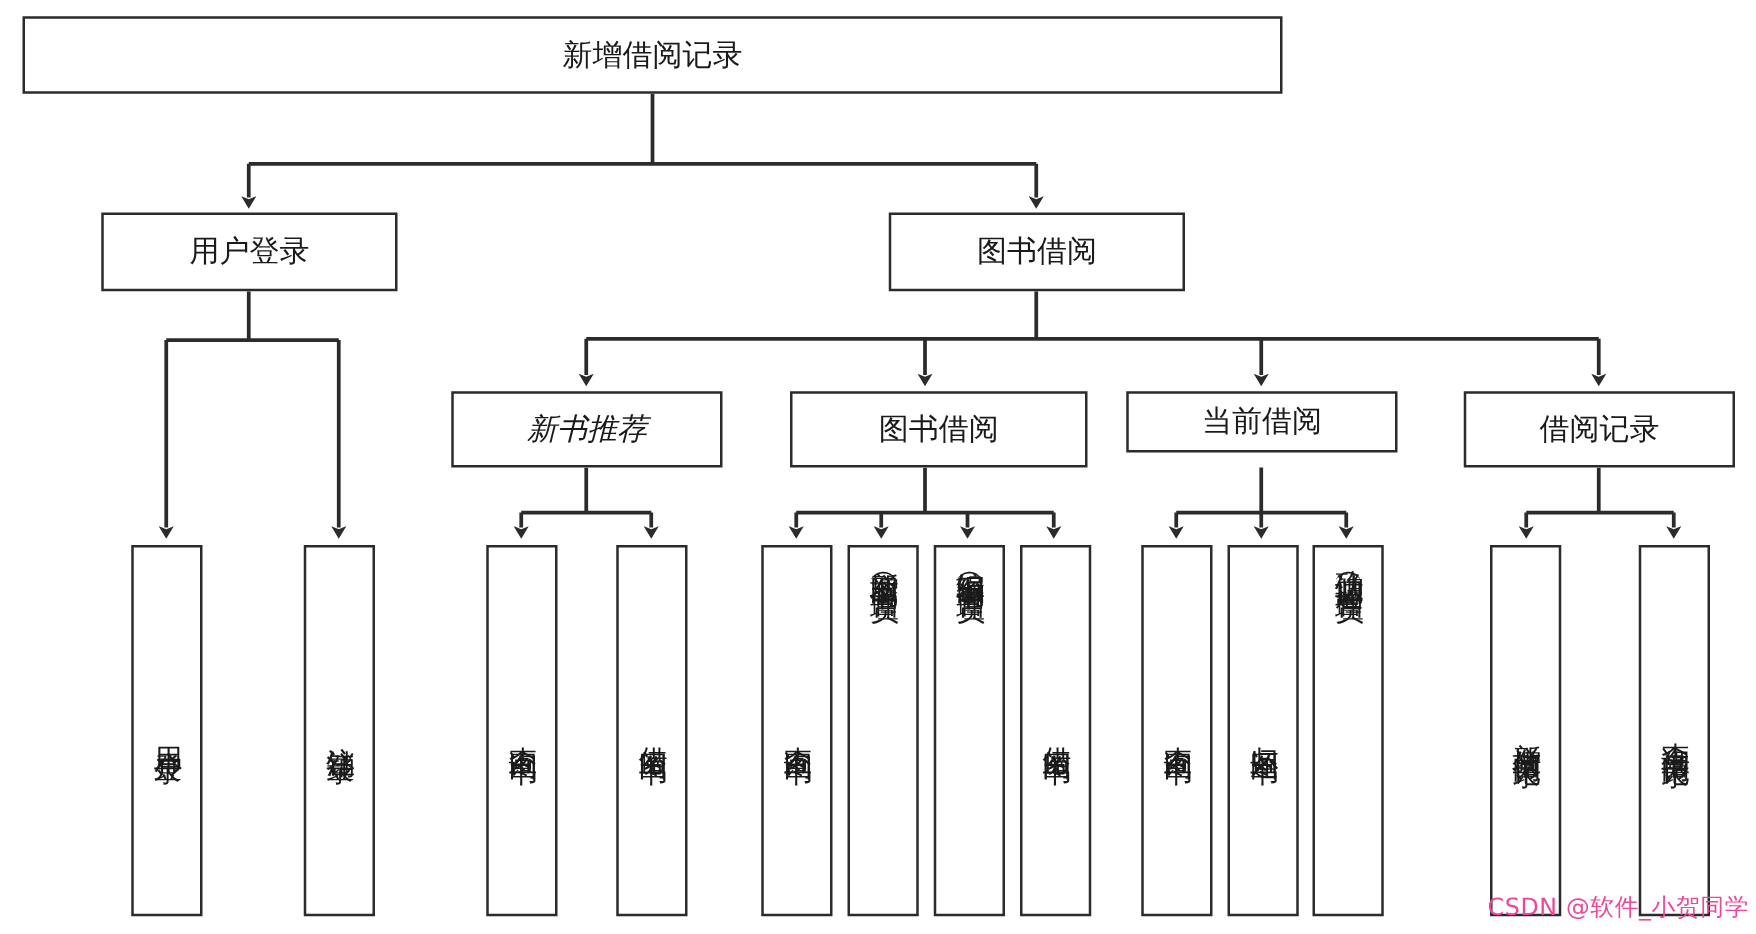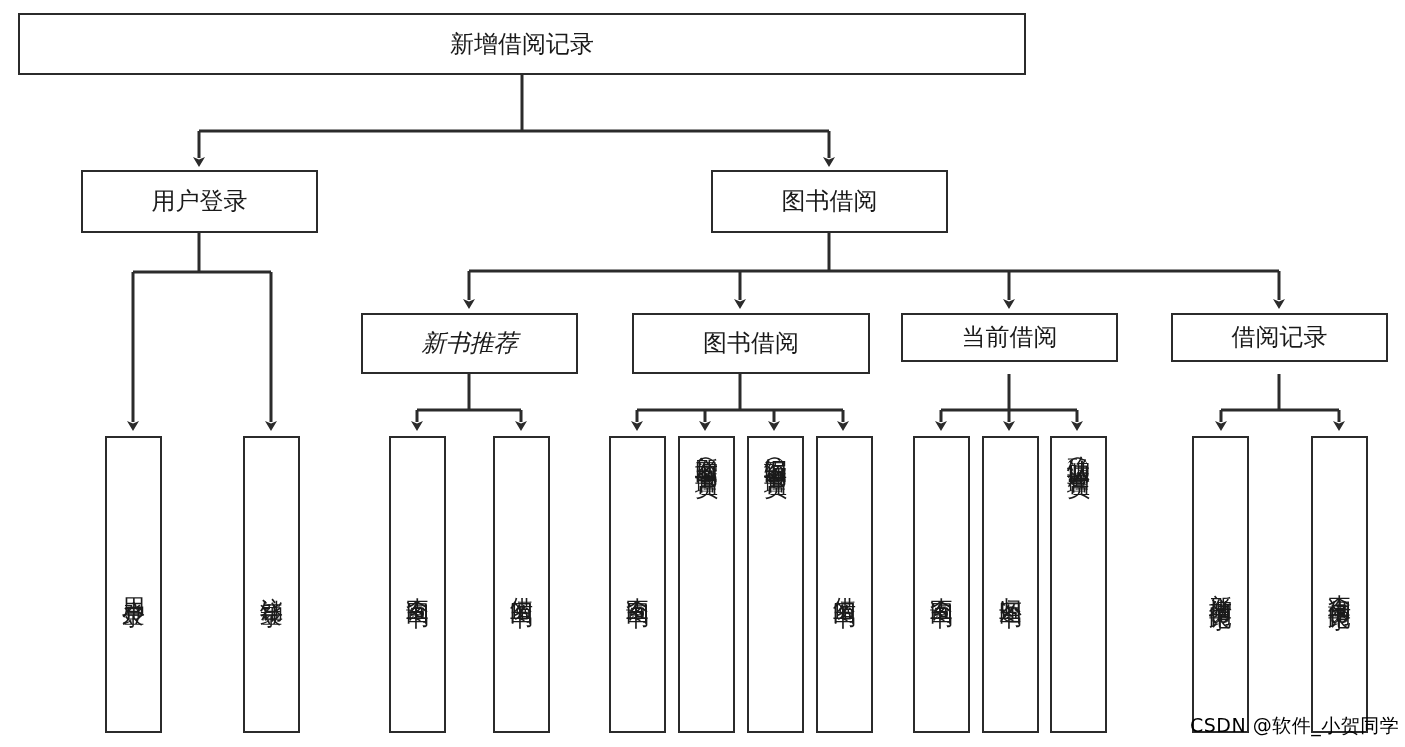--- a/index.html
+++ b/index.html
@@ -61,21 +61,21 @@
     line-height: 1.0;
     letter-spacing: 3px;
     white-space: nowrap;
   }
   .node.vert.centered {
     align-items: center;
   }
   .watermark {
     position: absolute;
     font-size: 19px;
-    color: #000000;
+    color: #ec4899;
     letter-spacing: 0.5px;
     white-space: nowrap;
     font-family: "DejaVu Sans", "Liberation Sans", sans-serif;
   }
 </style>
 </head>
 <body>
 
 <div id="canvas">
 
@@ -142,21 +142,21 @@
 
   <div class="node horiz" style="left:361px; top:313px; width:217px; height:61px;font-style:italic;">
     <span class="lbl">新书推荐</span>
   </div>
   <div class="node horiz" style="left:632px; top:313px; width:238px; height:61px;">
     <span class="lbl">图书借阅</span>
   </div>
   <div class="node horiz" style="left:901px; top:313px; width:217px; height:49px;">
     <span class="lbl">当前借阅</span>
   </div>
-  <div class="node horiz" style="left:1171px; top:313px; width:217px; height:49px;">
+  <div class="node horiz" style="left:1171px; top:313px; width:217px; height:61px;">
     <span class="lbl">借阅记录</span>
   </div>
 
   <div class="node vert centered" style="left:105px; top:436px; width:57px; height:297px;">
     <span class="lbl">用户登录</span>
   </div>
   <div class="node vert centered" style="left:243px; top:436px; width:57px; height:297px;">
     <span class="lbl">注销登录</span>
   </div>
 

